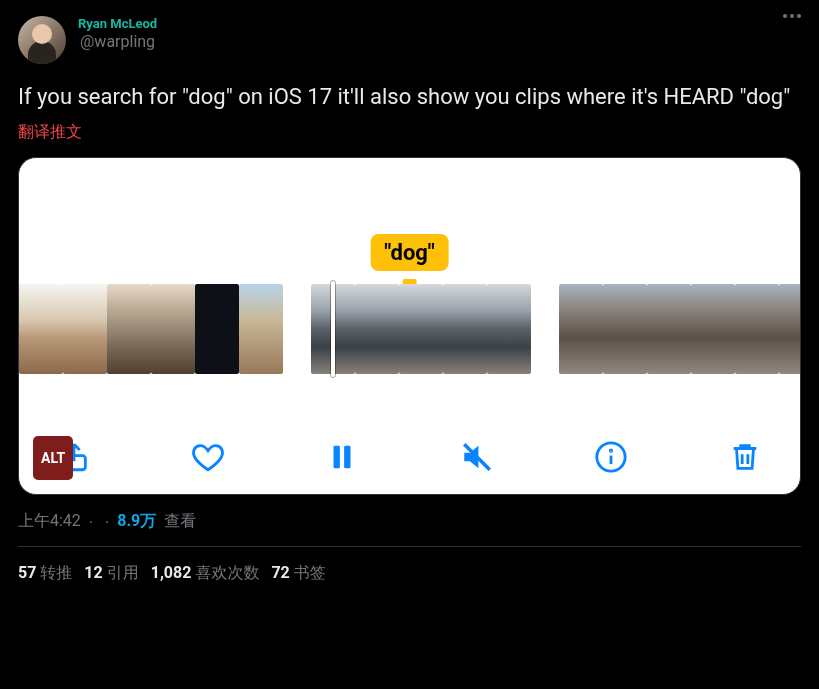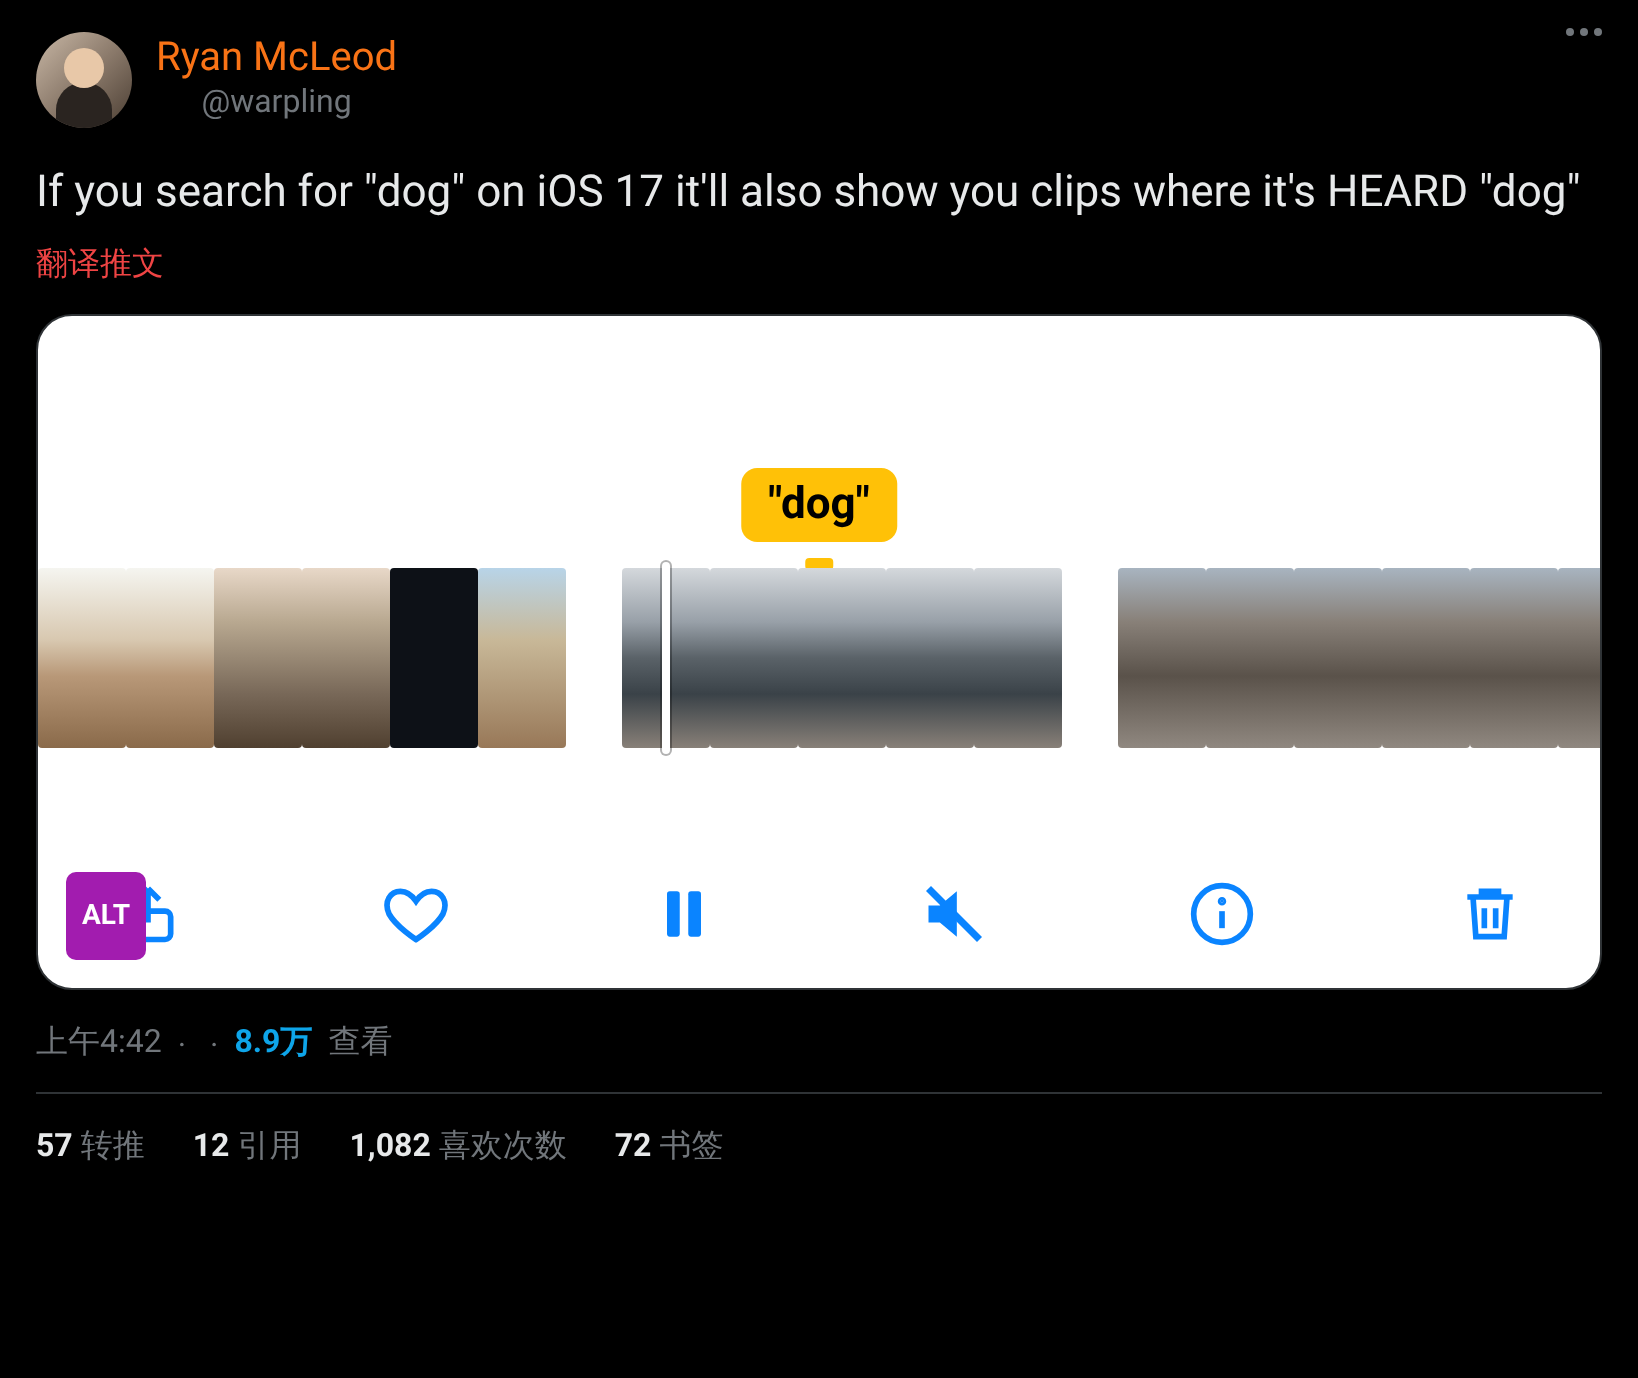--- a/index.html
+++ b/index.html
@@ -39,21 +39,21 @@
   }
   .avatar::before {
     content: "";
     position: absolute;
     bottom: -5px; left: 10px;
     width: 28px; height: 28px;
     border-radius: 50% 50% 0 0;
     background: #2a2420;
   }
   .name-block { display: flex; flex-direction: column; line-height: 1.25; }
-  .display-name { font-weight: 400; font-size: 20px; color: #f97316; }
+  .display-name { font-weight: 700; font-size: 13px; color: #14b8a6; }
   .username { color: #71767b; font-size: 16px; text-align: center; }
   .more-icon {
     position: absolute;
     right: 18px; top: 14px;
     color: #71767b;
     display: flex; gap: 3px;
     cursor: pointer;
   }
   .more-icon span {
     width: 4px; height: 4px; border-radius: 50%; background: #71767b;
@@ -154,21 +154,21 @@
     display: flex; align-items: center; justify-content: center;
     cursor: pointer;
   }
   .ctrl svg { width: 34px; height: 34px; stroke: #0a84ff; fill: none; stroke-width: 2; }
   .ctrl.pause svg { fill: #0a84ff; stroke: none; }
   .ctrl.mute svg { fill: #0a84ff; stroke: none; }
   .alt-badge {
     position: absolute;
     left: 14px;
     bottom: 14px;
-    background: #a21caf;
+    background: #7f1d1d;
     color: #fff;
     font-weight: 700;
     font-size: 14px;
     padding: 14px 8px;
     border-radius: 5px;
   }
   .meta-line {
     margin-top: 16px;
     color: #71767b;
     font-size: 16px;
@@ -178,21 +178,21 @@
   }
   .meta-line .dot::before { content: "·"; margin: 0 4px; }
   .views-num { color: #0ea5e9; font-weight: 700; }
   .divider {
     margin-top: 14px;
     border: none;
     border-top: 1px solid #2f3336;
   }
   .stats {
     display: flex;
-    gap: 24px;
+    gap: 12px;
     padding: 16px 0;
     font-size: 16px;
     color: #71767b;
   }
   .stats .num { color: #e7e9ea; font-weight: 700; margin-right: 4px; }
   .stat { cursor: pointer; }
 </style>
 </head>
 <body>
 

